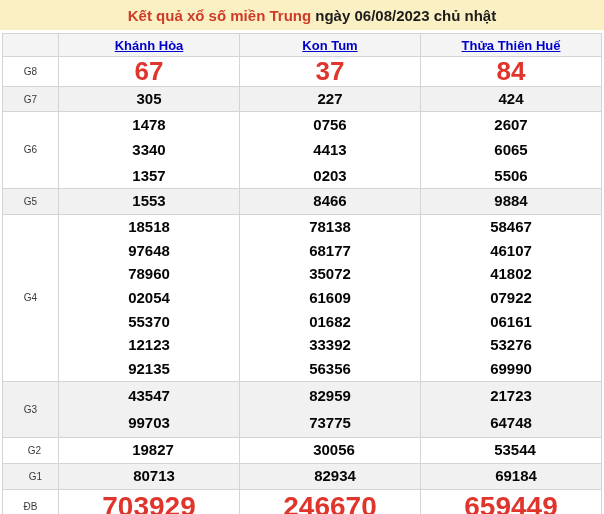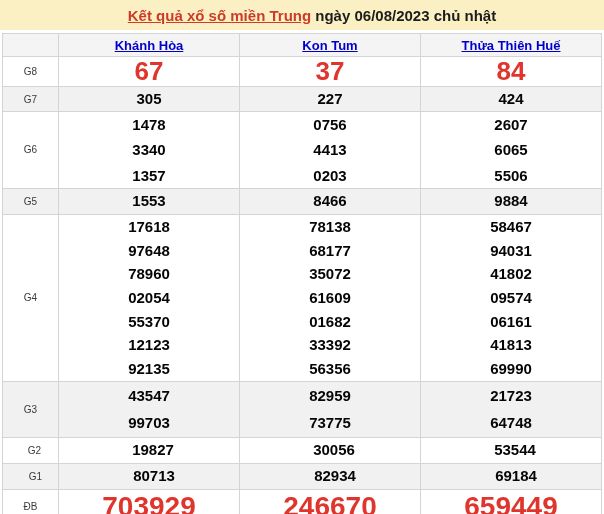--- a/index.html
+++ b/index.html
@@ -5,21 +5,21 @@
   html,body{margin:0;padding:0;}
   body{
     width:604px;height:514px;overflow:hidden;background:#ffffff;
     font-family:"Liberation Sans","DejaVu Sans",sans-serif;
   }
   .title-band{
     height:30px;background:#FBF0C3;
     display:flex;align-items:center;justify-content:center;
     font-size:15px;font-weight:bold;color:#1c1c1c;white-space:pre;
   }
-  .title-band a{color:#CE3B28;text-decoration:underline;cursor:pointer;margin-left:20px;}
+  .title-band a{color:#CE3B28;cursor:pointer;margin-left:20px;}
   table.results{
     width:600px;margin:3px 2px 0 2px;border-collapse:collapse;table-layout:fixed;
     border:1px solid #c6c6c6;
   }
   th,td{border:1px solid #d4d4d4;text-align:center;vertical-align:middle;padding:0;}
   col.c-lbl{width:56px;}
   thead th{height:22px;background:#f4f4f4;font-size:13px;}
   thead th a{color:#0000CC;font-weight:bold;text-decoration:underline;cursor:pointer;}
   tr.alt td{background:#f1f1f1;}
   td.lbl{font-size:10px;font-weight:400;color:#3a3a3a;}
@@ -107,44 +107,44 @@
       <td>
           <div class="val">8466</div>
         </td>
       <td>
           <div class="val">9884</div>
         </td>
     </tr>
     <tr class="row-g4">
       <td class="lbl">G4</td>
       <td>
-        <div class="val">17618</div>
+        <div class="val">18518</div>
         <div class="val">97648</div>
         <div class="val">78960</div>
         <div class="val">02054</div>
         <div class="val">55370</div>
         <div class="val">12123</div>
         <div class="val">92135</div>
       </td>
       <td>
         <div class="val">78138</div>
         <div class="val">68177</div>
         <div class="val">35072</div>
         <div class="val">61609</div>
         <div class="val">01682</div>
         <div class="val">33392</div>
         <div class="val">56356</div>
       </td>
       <td>
         <div class="val">58467</div>
-        <div class="val">94031</div>
+        <div class="val">46107</div>
         <div class="val">41802</div>
-        <div class="val">09574</div>
+        <div class="val">07922</div>
         <div class="val">06161</div>
-        <div class="val">41813</div>
+        <div class="val">53276</div>
         <div class="val">69990</div>
       </td>
     </tr>
     <tr class="row-g3 alt">
       <td class="lbl">G3</td>
       <td>
         <div class="val">43547</div>
         <div class="val">99703</div>
       </td>
       <td>

